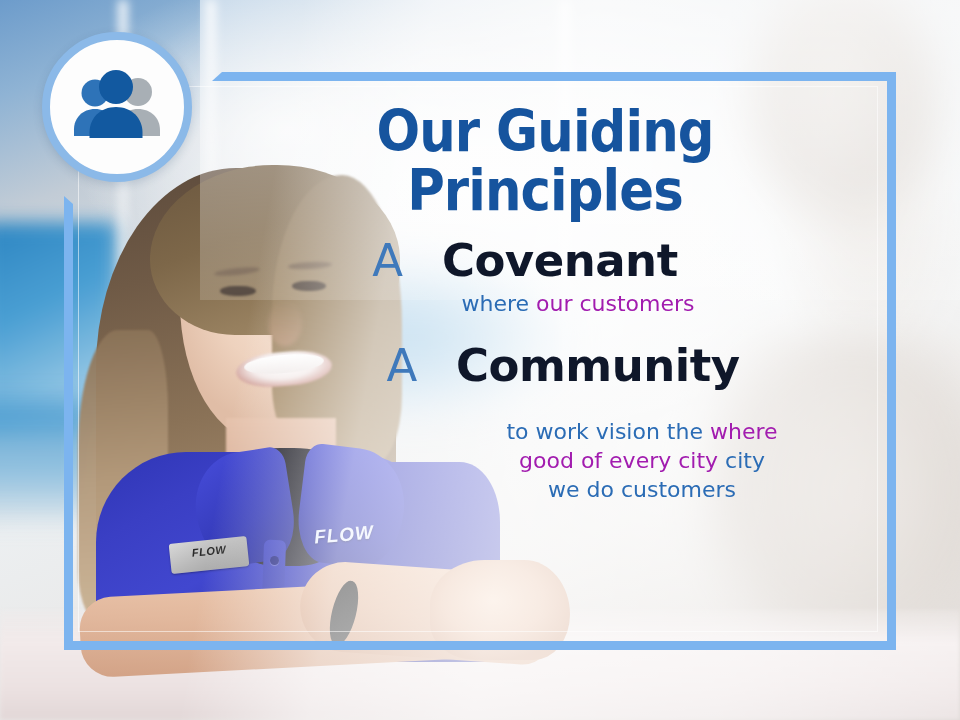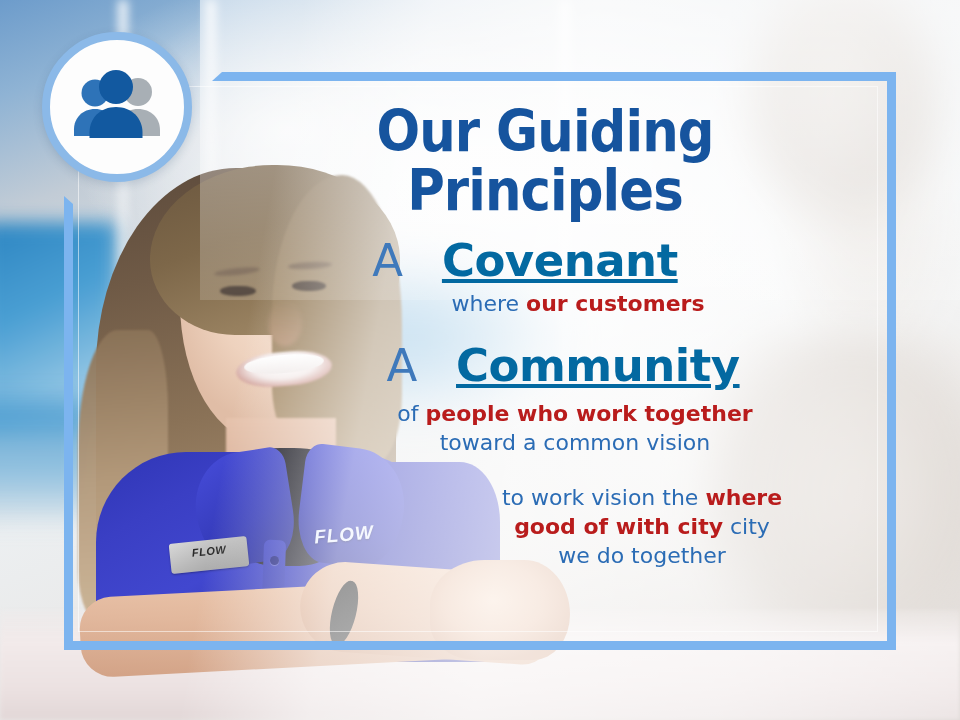--- a/index.html
+++ b/index.html
@@ -259,29 +259,29 @@
 
   .principle{ text-align:center; }
   .p-head{
     font-family:"DejaVu Sans", sans-serif;
     font-size:45px;
     line-height:1.08;
     color:#2b6cb5;
     white-space:nowrap;
   }
   .p-art{ font-weight:normal; color:#3f79bb; letter-spacing:1px; }
-  .p-key{ font-weight:bold; color:#0369a1; letter-spacing:-.5px;text-decoration:underline; }
+  .p-key{ font-weight:bold; color:#0f172a; letter-spacing:-.5px; }
   .p-sub{
     font-family:"DejaVu Sans", sans-serif;
     font-size:22px;
     line-height:1.32;
     color:#2b6cb5;
     font-weight:normal;
   }
-  .p-sub b{ font-weight:bold; color:#b91c1c; }
+  .p-sub b{ font-weight:normal; color:#a21caf; }
 
   .blk-covenant{ margin-top:16px; }
   .blk-covenant .p-head{ padding-right:40px; }
   .blk-covenant .p-sub{ padding-left:66px; margin-top:4px; }
 
   .blk-community{ margin-top:24px; }
   .blk-community .p-head{ padding-left:36px;text-align:center; }
   .blk-community .p-sub{ padding-left:60px; margin-top:8px; }
 
   .blk-commitment{ margin-top:26px; }
@@ -371,21 +371,20 @@
         <span class="p-key">Covenant</span>
       </div>
       <div class="p-sub"><span>where </span><b>our customers</b></div>
     </div>
 
     <div class="principle blk-community">
       <div class="p-head">
         <span class="p-art">A </span>
         <span class="p-key">Community</span>
       </div>
-      <div class="p-sub"><span>of </span><b>people who work together</b><br><span>toward a common vision</span></div>
     </div>
 
     <div class="principle blk-commitment">
-      <div class="p-sub"><span>to work vision the </span><b>where</b><br><b>good of with city</b><span> city</span><br><span>we do together</span></div>
+      <div class="p-sub"><span>to work vision the </span><b>where</b><br><b>good of every city</b><span> city</span><br><span>we do customers</span></div>
     </div>
 
   </div>
 </div>
 
 </body></html>

